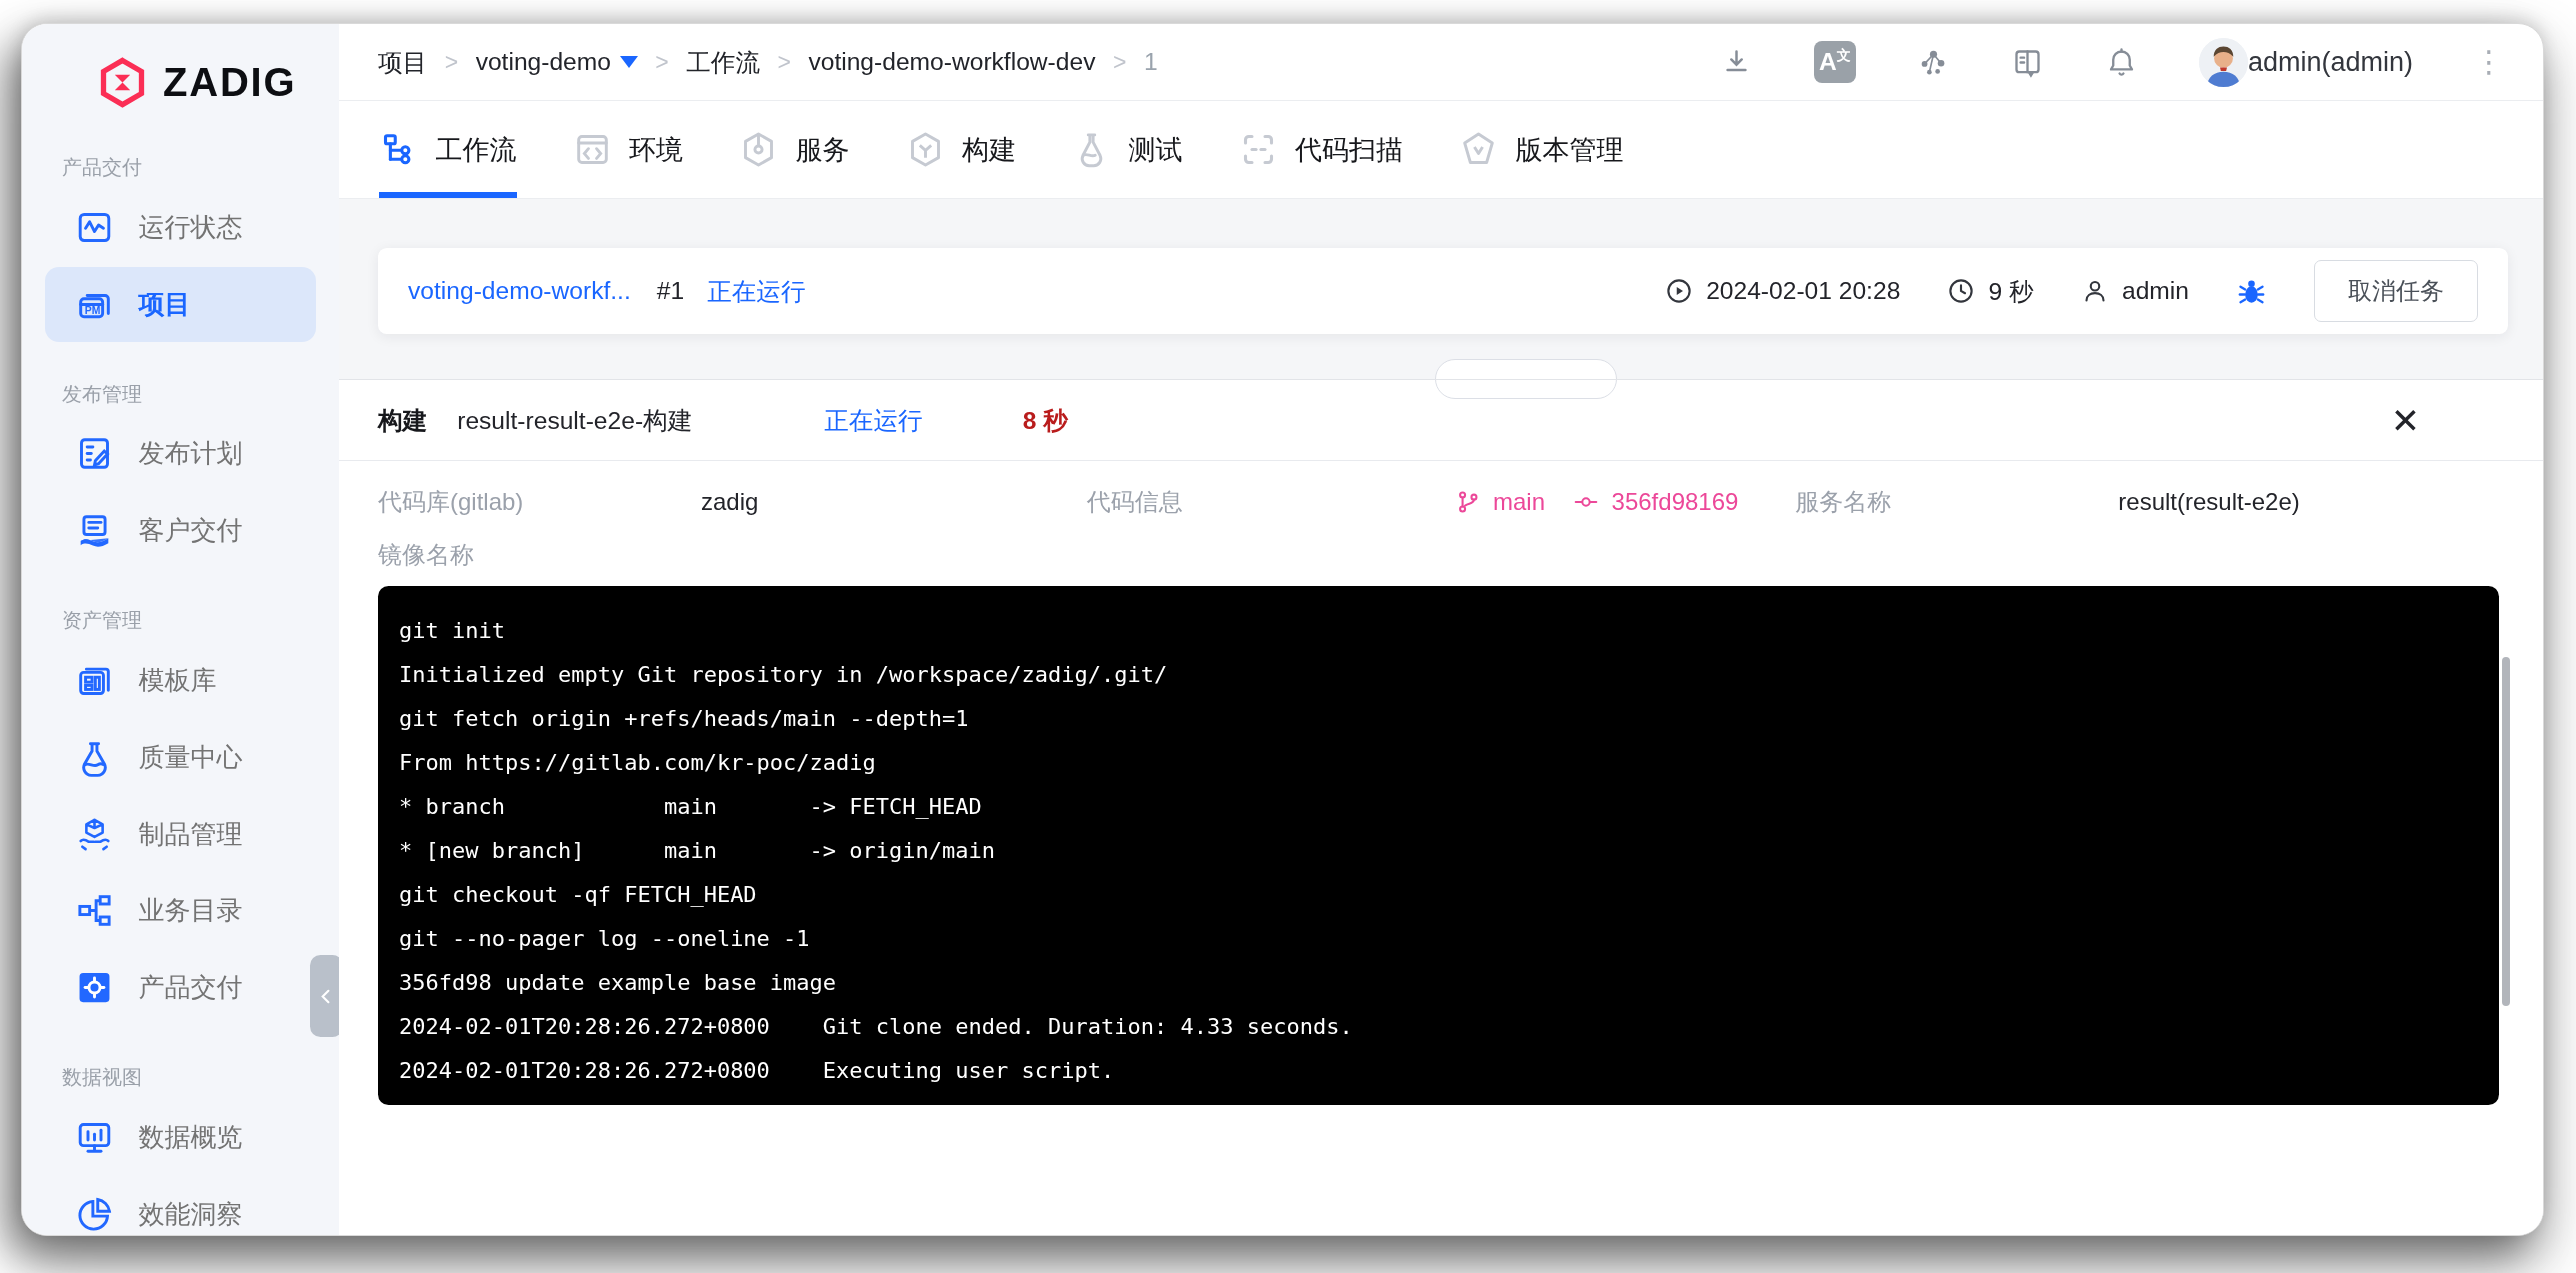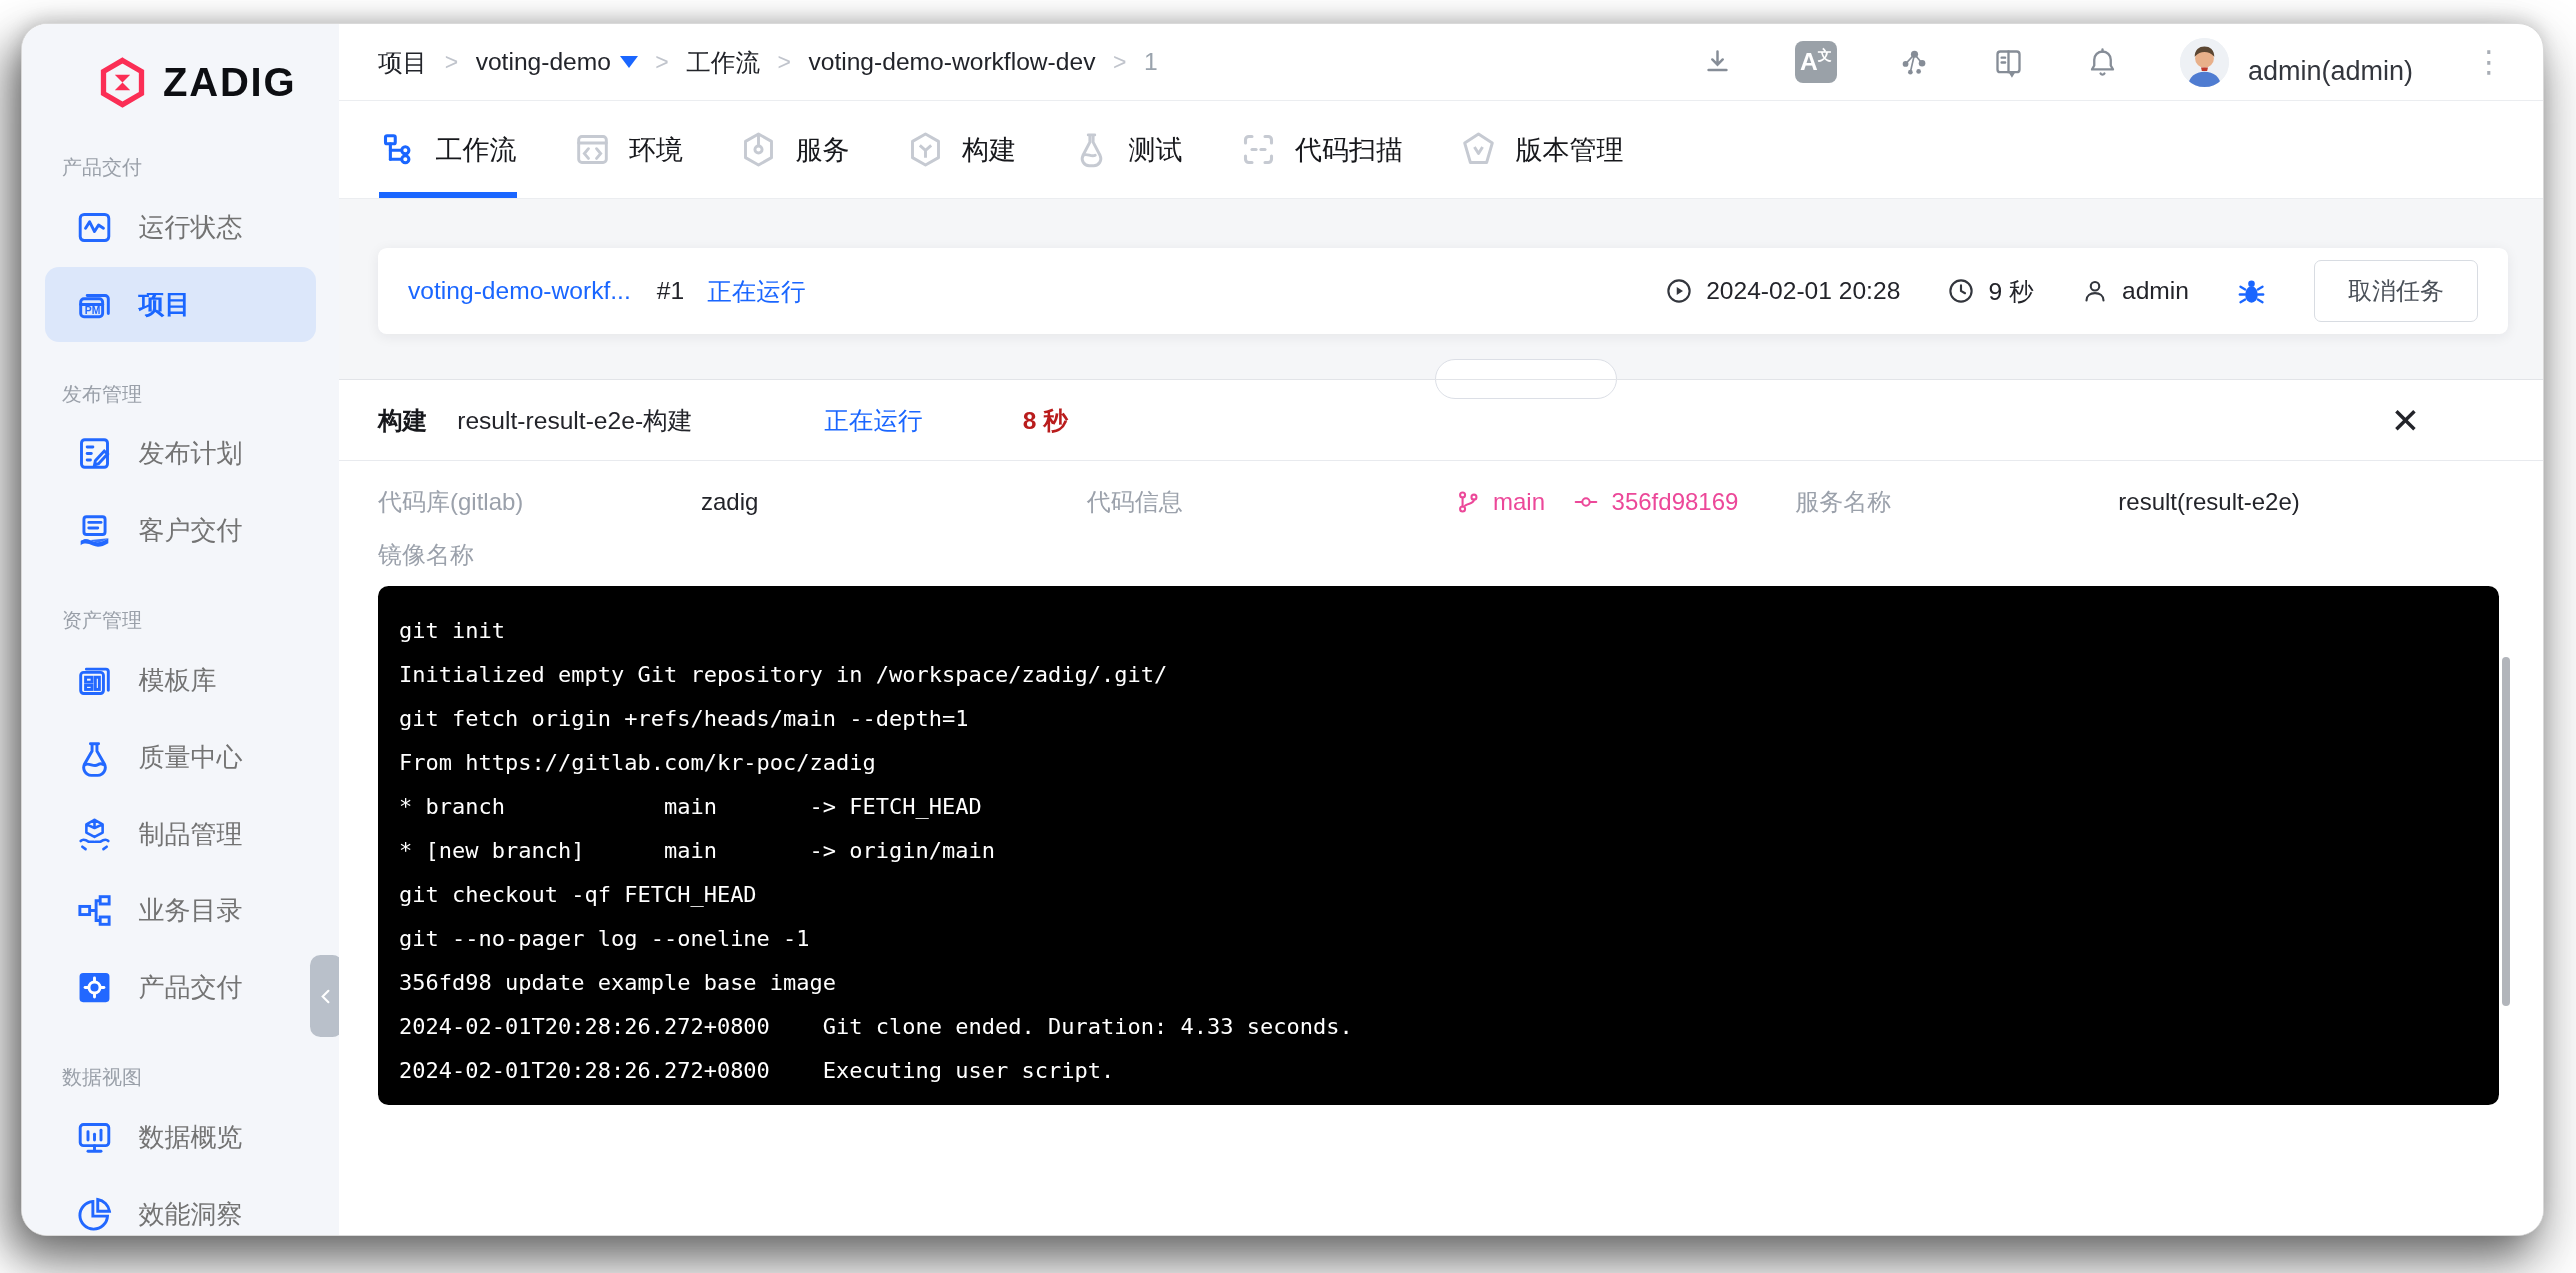--- a/index.html
+++ b/index.html
@@ -31,21 +31,21 @@
   .crumbs { display:flex; align-items:center; gap:17.5px; font-size:24.6px; color:#22242a; }
   .crumb { cursor:pointer; display:flex; align-items:center; gap:8.8px; }
   .crumb-sep { color:#c0c4cc; font-size:23px; }
   .crumb-last { color:#9aa3ad; }
   .caret-down { width:0; height:0; border-left:9.6px solid transparent; border-right:9.6px solid transparent; border-top:12.3px solid #1a66ff; }
   .top-actions { margin-left:auto; display:flex; align-items:center; color:#868d97; }
   .top-actions > * { margin-left:61px; }
   .action-icon svg { width:33px; height:33px; display:block; }
   .lang-icon { width:42px; height:42px; background:#9aa1a8; border-radius:8px; color:#fff; display:flex; align-items:center; justify-content:center; font-size:24.6px; font-weight:700; }
   .lang-icon sup { font-size:14px; margin-top:-12.3px; }
-  .user { display:flex; align-items:flex-end; gap:19px; }
+  .user { display:flex; align-items:center; }
   .avatar { width:49px; height:49px; border-radius:50%; background:#eef1f5; overflow:hidden; }
   .user-name { font-size:27px; color:#33363d; }
   .kebab { font-size:30px; color:#a8adb5; letter-spacing:0; line-height:10.5px; }
 
   .tabbar { height:98px; flex-shrink:0; border-bottom:0.9px solid #ebedf0; display:flex; align-items:center; padding-left:40px; gap:56px; }
   .tab { display:flex; align-items:center; gap:17.5px; font-size:27px; color:#17181c; position:relative; height:100%; cursor:pointer; }
   .tab svg { width:39px; height:39px; color:#c6cad2; }
   .tab.active svg { color:#1a66ff; }
   .tab.active::after { content:''; position:absolute; left:0; right:0; bottom:0; height:6.1px; background:#1a66ff; }
 

